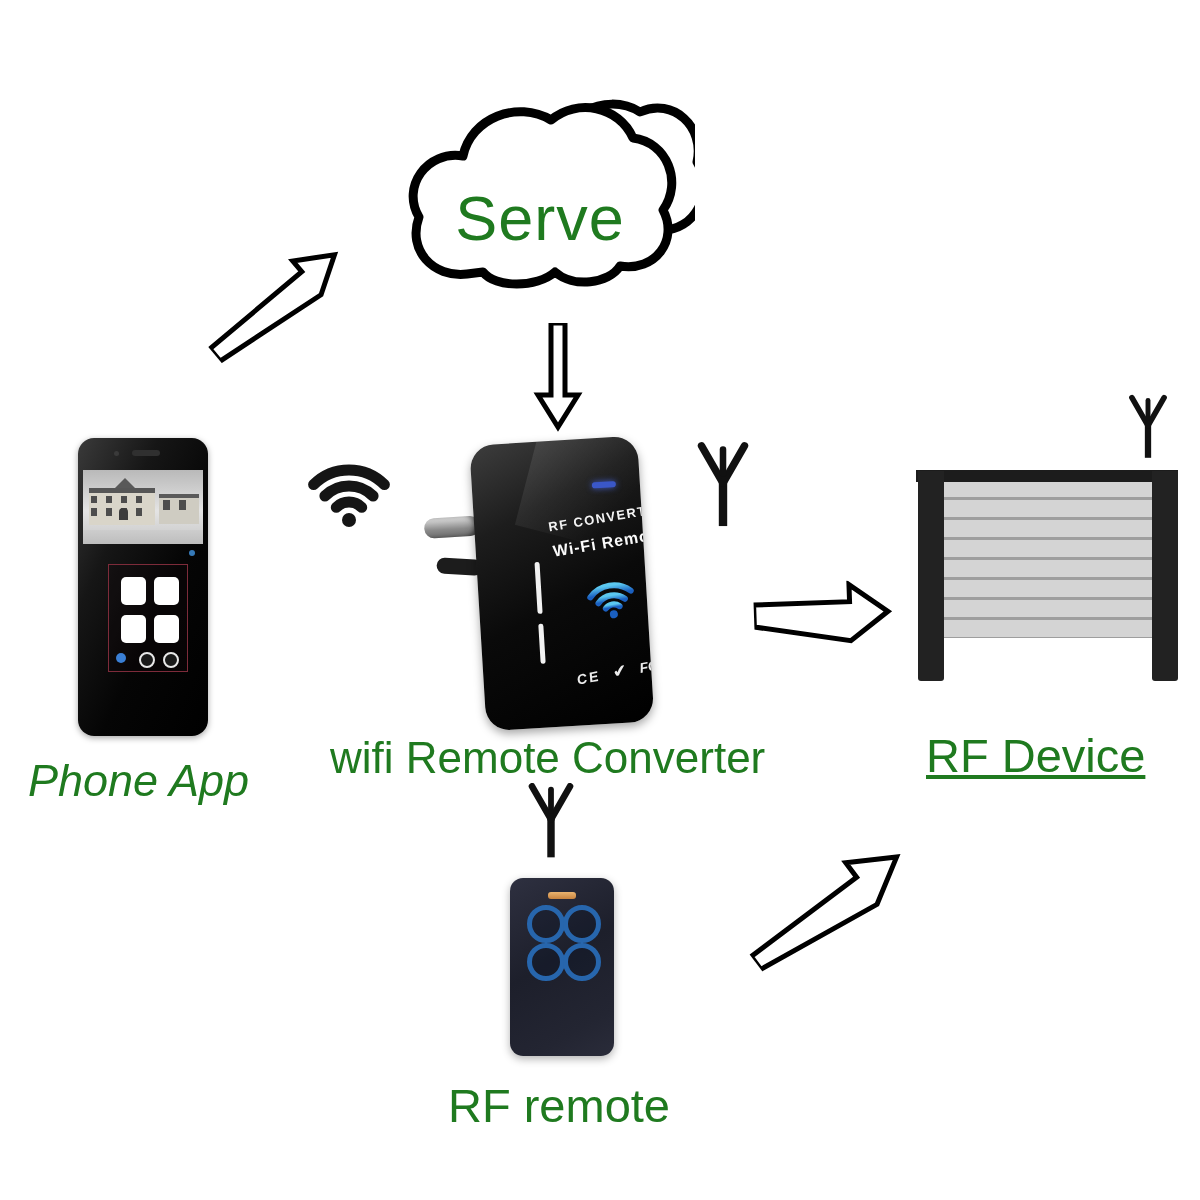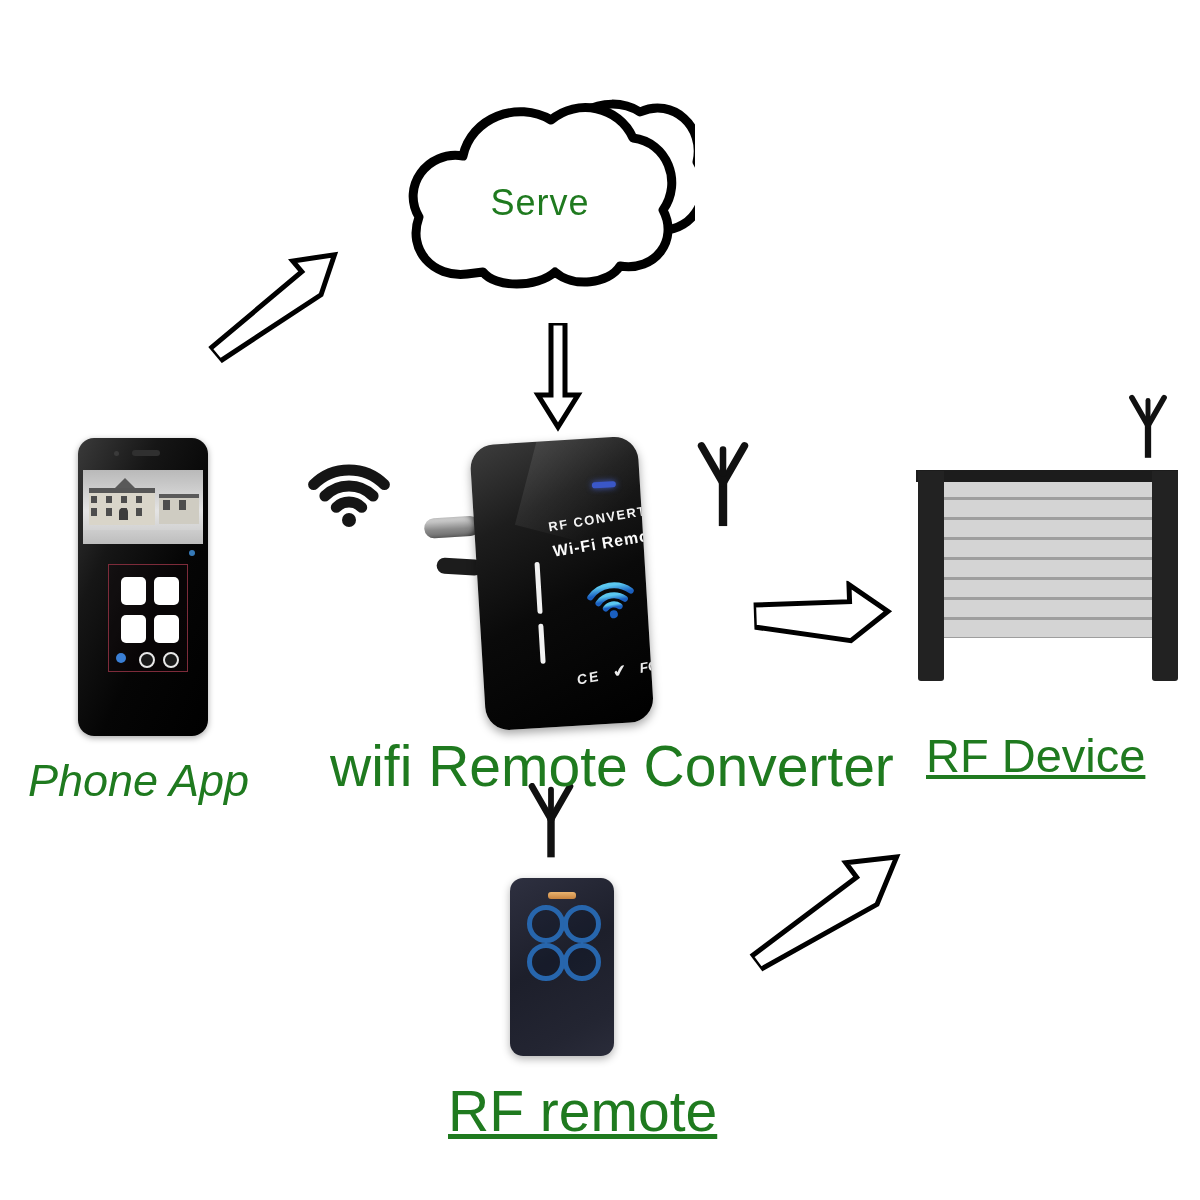--- a/index.html
+++ b/index.html
@@ -10,21 +10,21 @@
   }
   .abs{position:absolute;}
   .diagram-label{
     color:var(--label-green,#1f7a1f);
     font-family:"Liberation Sans", sans-serif;
     white-space:nowrap;
   }
   
   .serve-text{
     left:438px;top:182px;width:204px;text-align:center;
-    font-size:36px;letter-spacing:1px;
+    font-size:63px;letter-spacing:1px;
   }
   
   .phone{
     left:78px;top:438px;width:130px;height:298px;
     background:linear-gradient(115deg,#3a3a3a 0%,#161616 30%,#050505 60%,#000 100%);
     border-radius:16px;box-shadow:0 2px 6px rgba(0,0,0,.35);
   }
   .phone .camera-dot{left:36px;top:13px;width:5px;height:5px;border-radius:50%;background:#3a3a3a;}
   .phone .speaker{left:54px;top:12px;width:28px;height:6px;border-radius:3px;background:#303030;}
   .phone .photo{
@@ -107,23 +107,23 @@
   
   .remote{
     left:510px;top:878px;width:104px;height:178px;border-radius:13px;
     background:linear-gradient(150deg,#2e3040 0%,#1d1f2b 45%,#232532 80%,#2a2c3a 100%);
     box-shadow:0 3px 8px rgba(0,0,0,.3);
   }
   .remote .rled{left:38px;top:14px;width:28px;height:7px;border-radius:3px;background:linear-gradient(#eab470,#c8833e);}
   .remote .rbtn{width:28px;height:28px;border-radius:50%;border:5px solid var(--remote-button-blue,#2766ad);position:absolute;background:rgba(10,20,40,.3);}
   
   .phone-label{left:28px;top:755px;font-size:45px;font-style:italic;}
-  .converter-label{left:330px;top:733px;font-size:57px;}
+  .converter-label{left:330px;top:733px;font-size:44px;}
   .device-label{left:926px;top:728px;font-size:47px;text-decoration:underline;}
-  .remote-label{left:448px;top:1078px;font-size:57px;text-decoration:underline;}
+  .remote-label{left:448px;top:1078px;font-size:47px;}
 </style>
 </head>
 <body>
 
 <svg class="abs" style="left:405px;top:82px;" width="290" height="218" viewBox="0 0 290 218">
   <path d="M 150 75 C 150 35, 200 8, 235 30 C 268 15, 300 45, 292 80 C 310 110, 290 150, 255 148 C 240 160, 215 160, 200 145 L 160 110 Z" fill="#ffffff" stroke="#000000" stroke-width="9" stroke-linejoin="round"></path>
   <path d="M 62 192 C 28 196, 2 168, 14 135 C -4 105, 22 68, 58 74 C 66 36, 112 18, 146 38 C 172 16, 214 24, 228 56 C 262 60, 278 100, 258 128 C 274 158, 250 190, 215 184 C 204 202, 168 206, 150 190 C 132 206, 90 206, 78 190 Z" fill="#ffffff" stroke="#000000" stroke-width="9" stroke-linejoin="round"></path>
 </svg>
 <div class="abs diagram-label serve-text">Serve</div>
 

